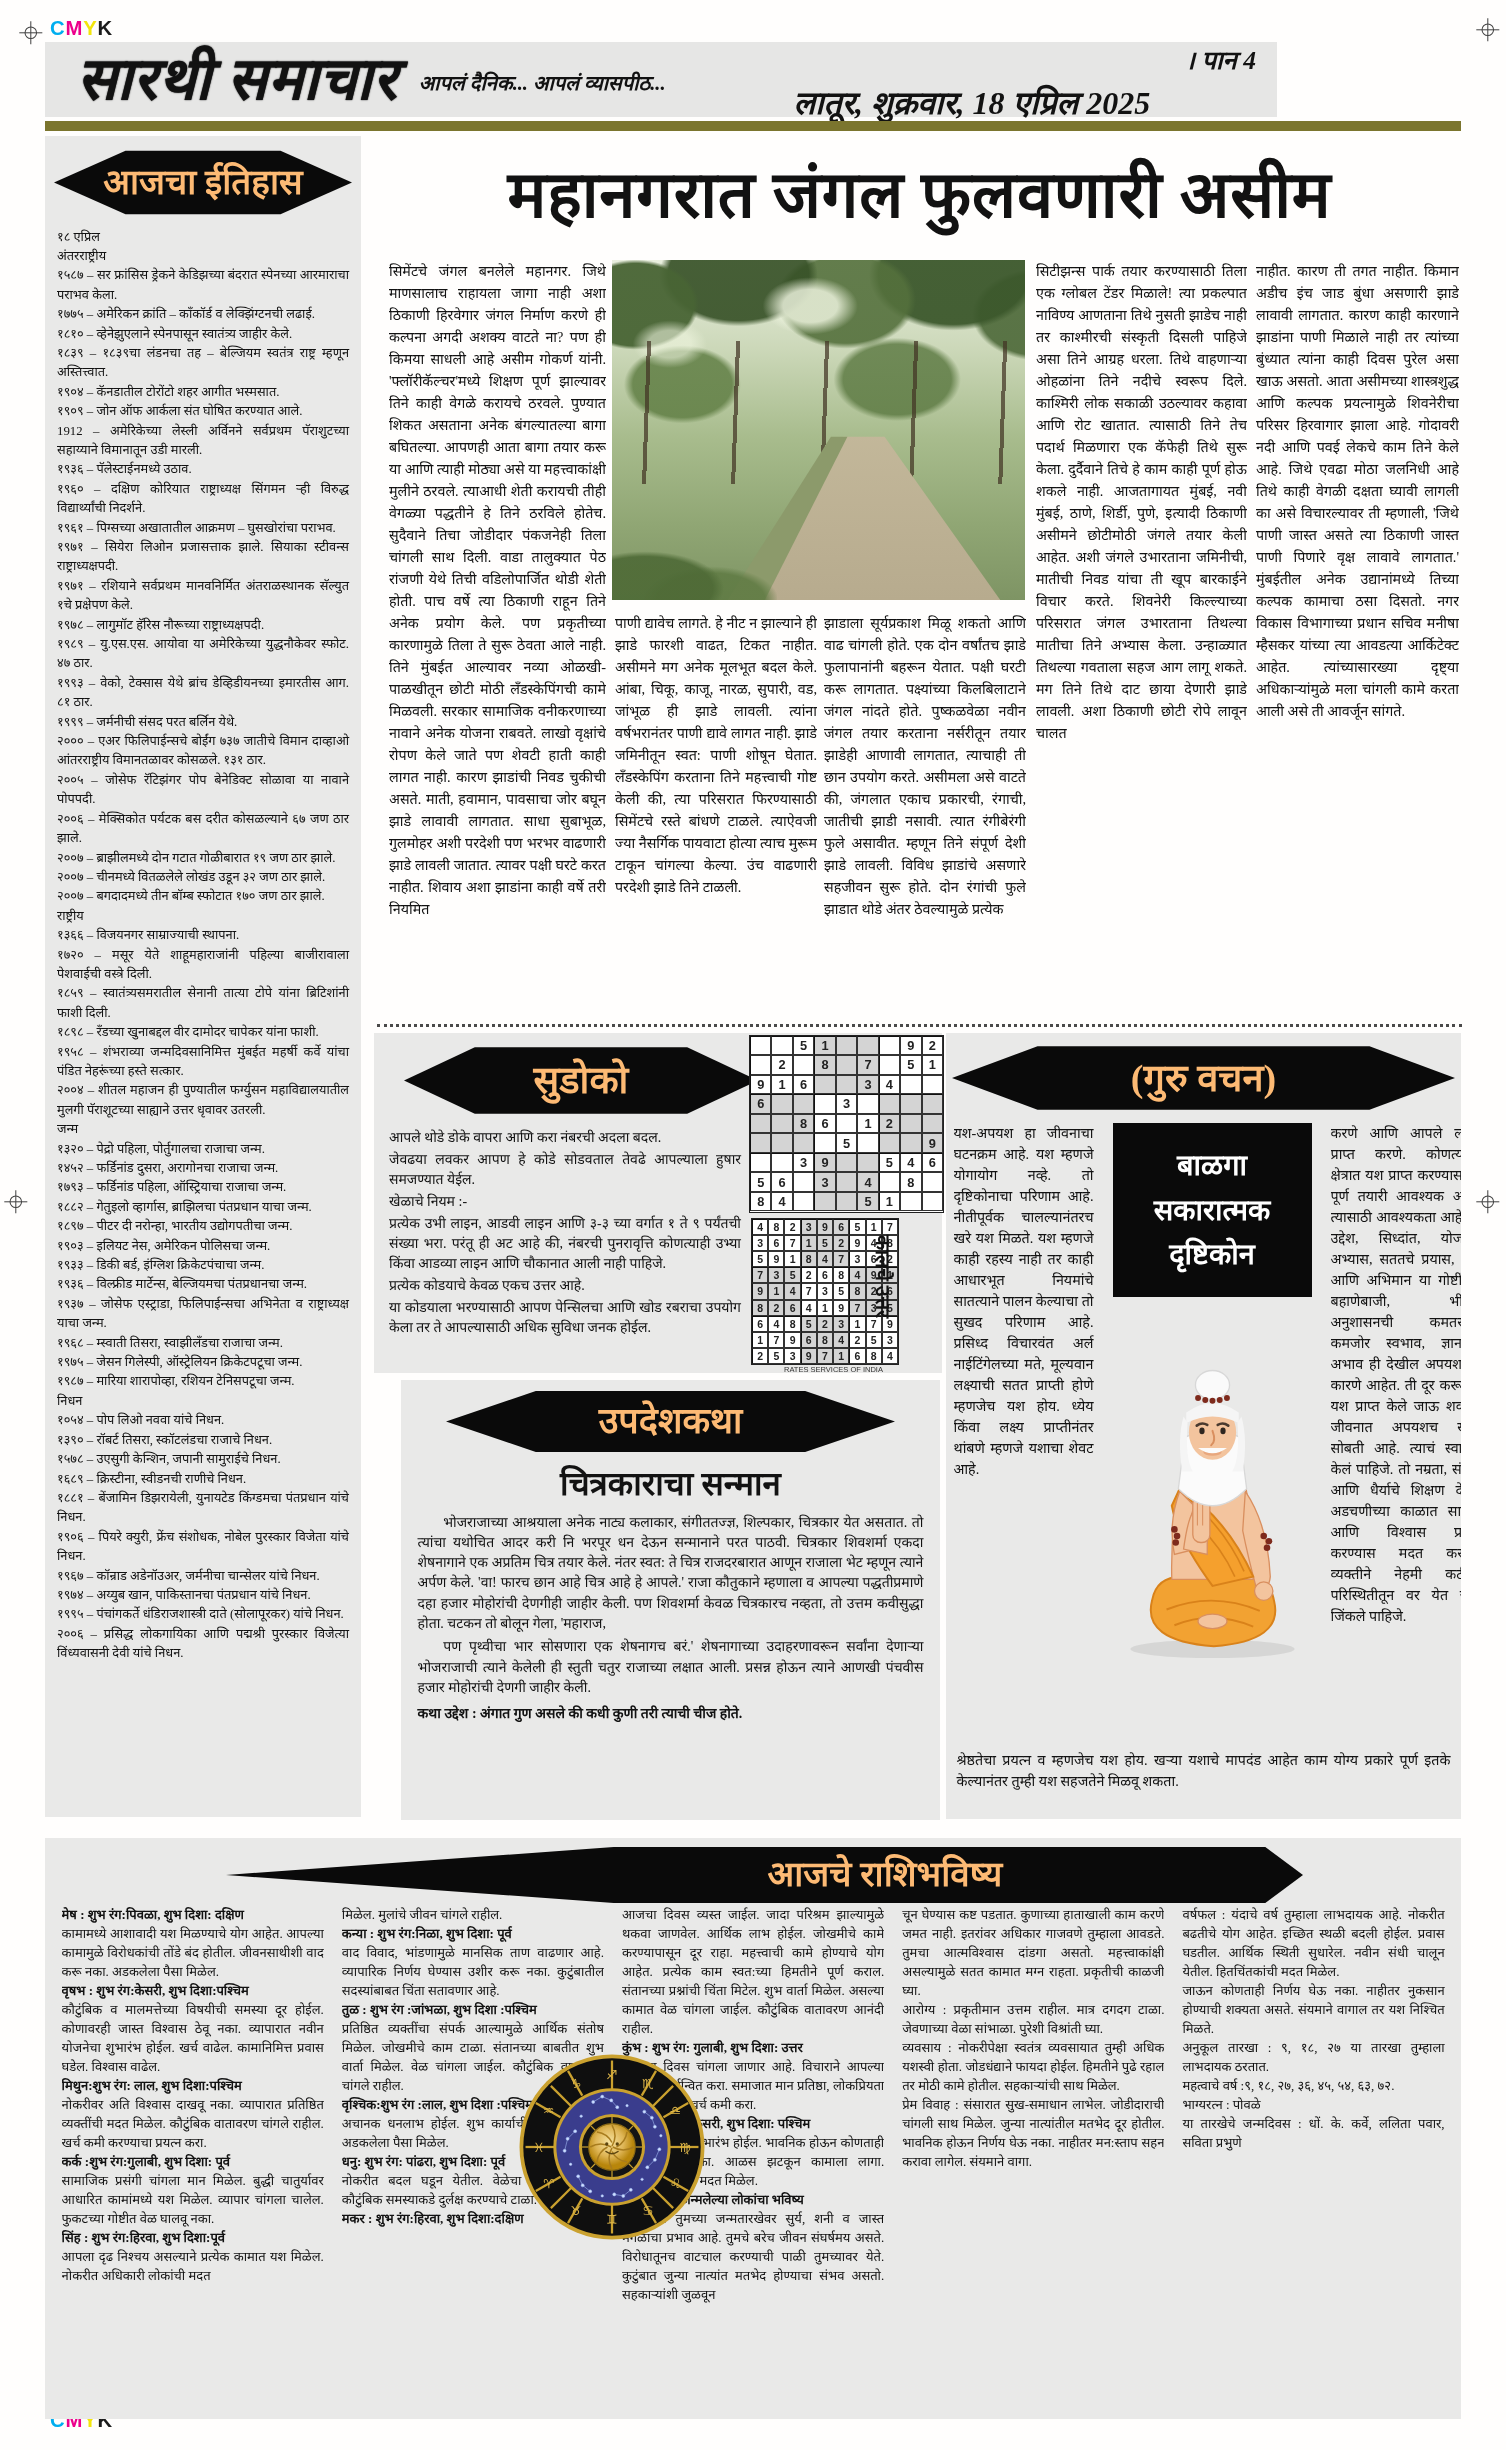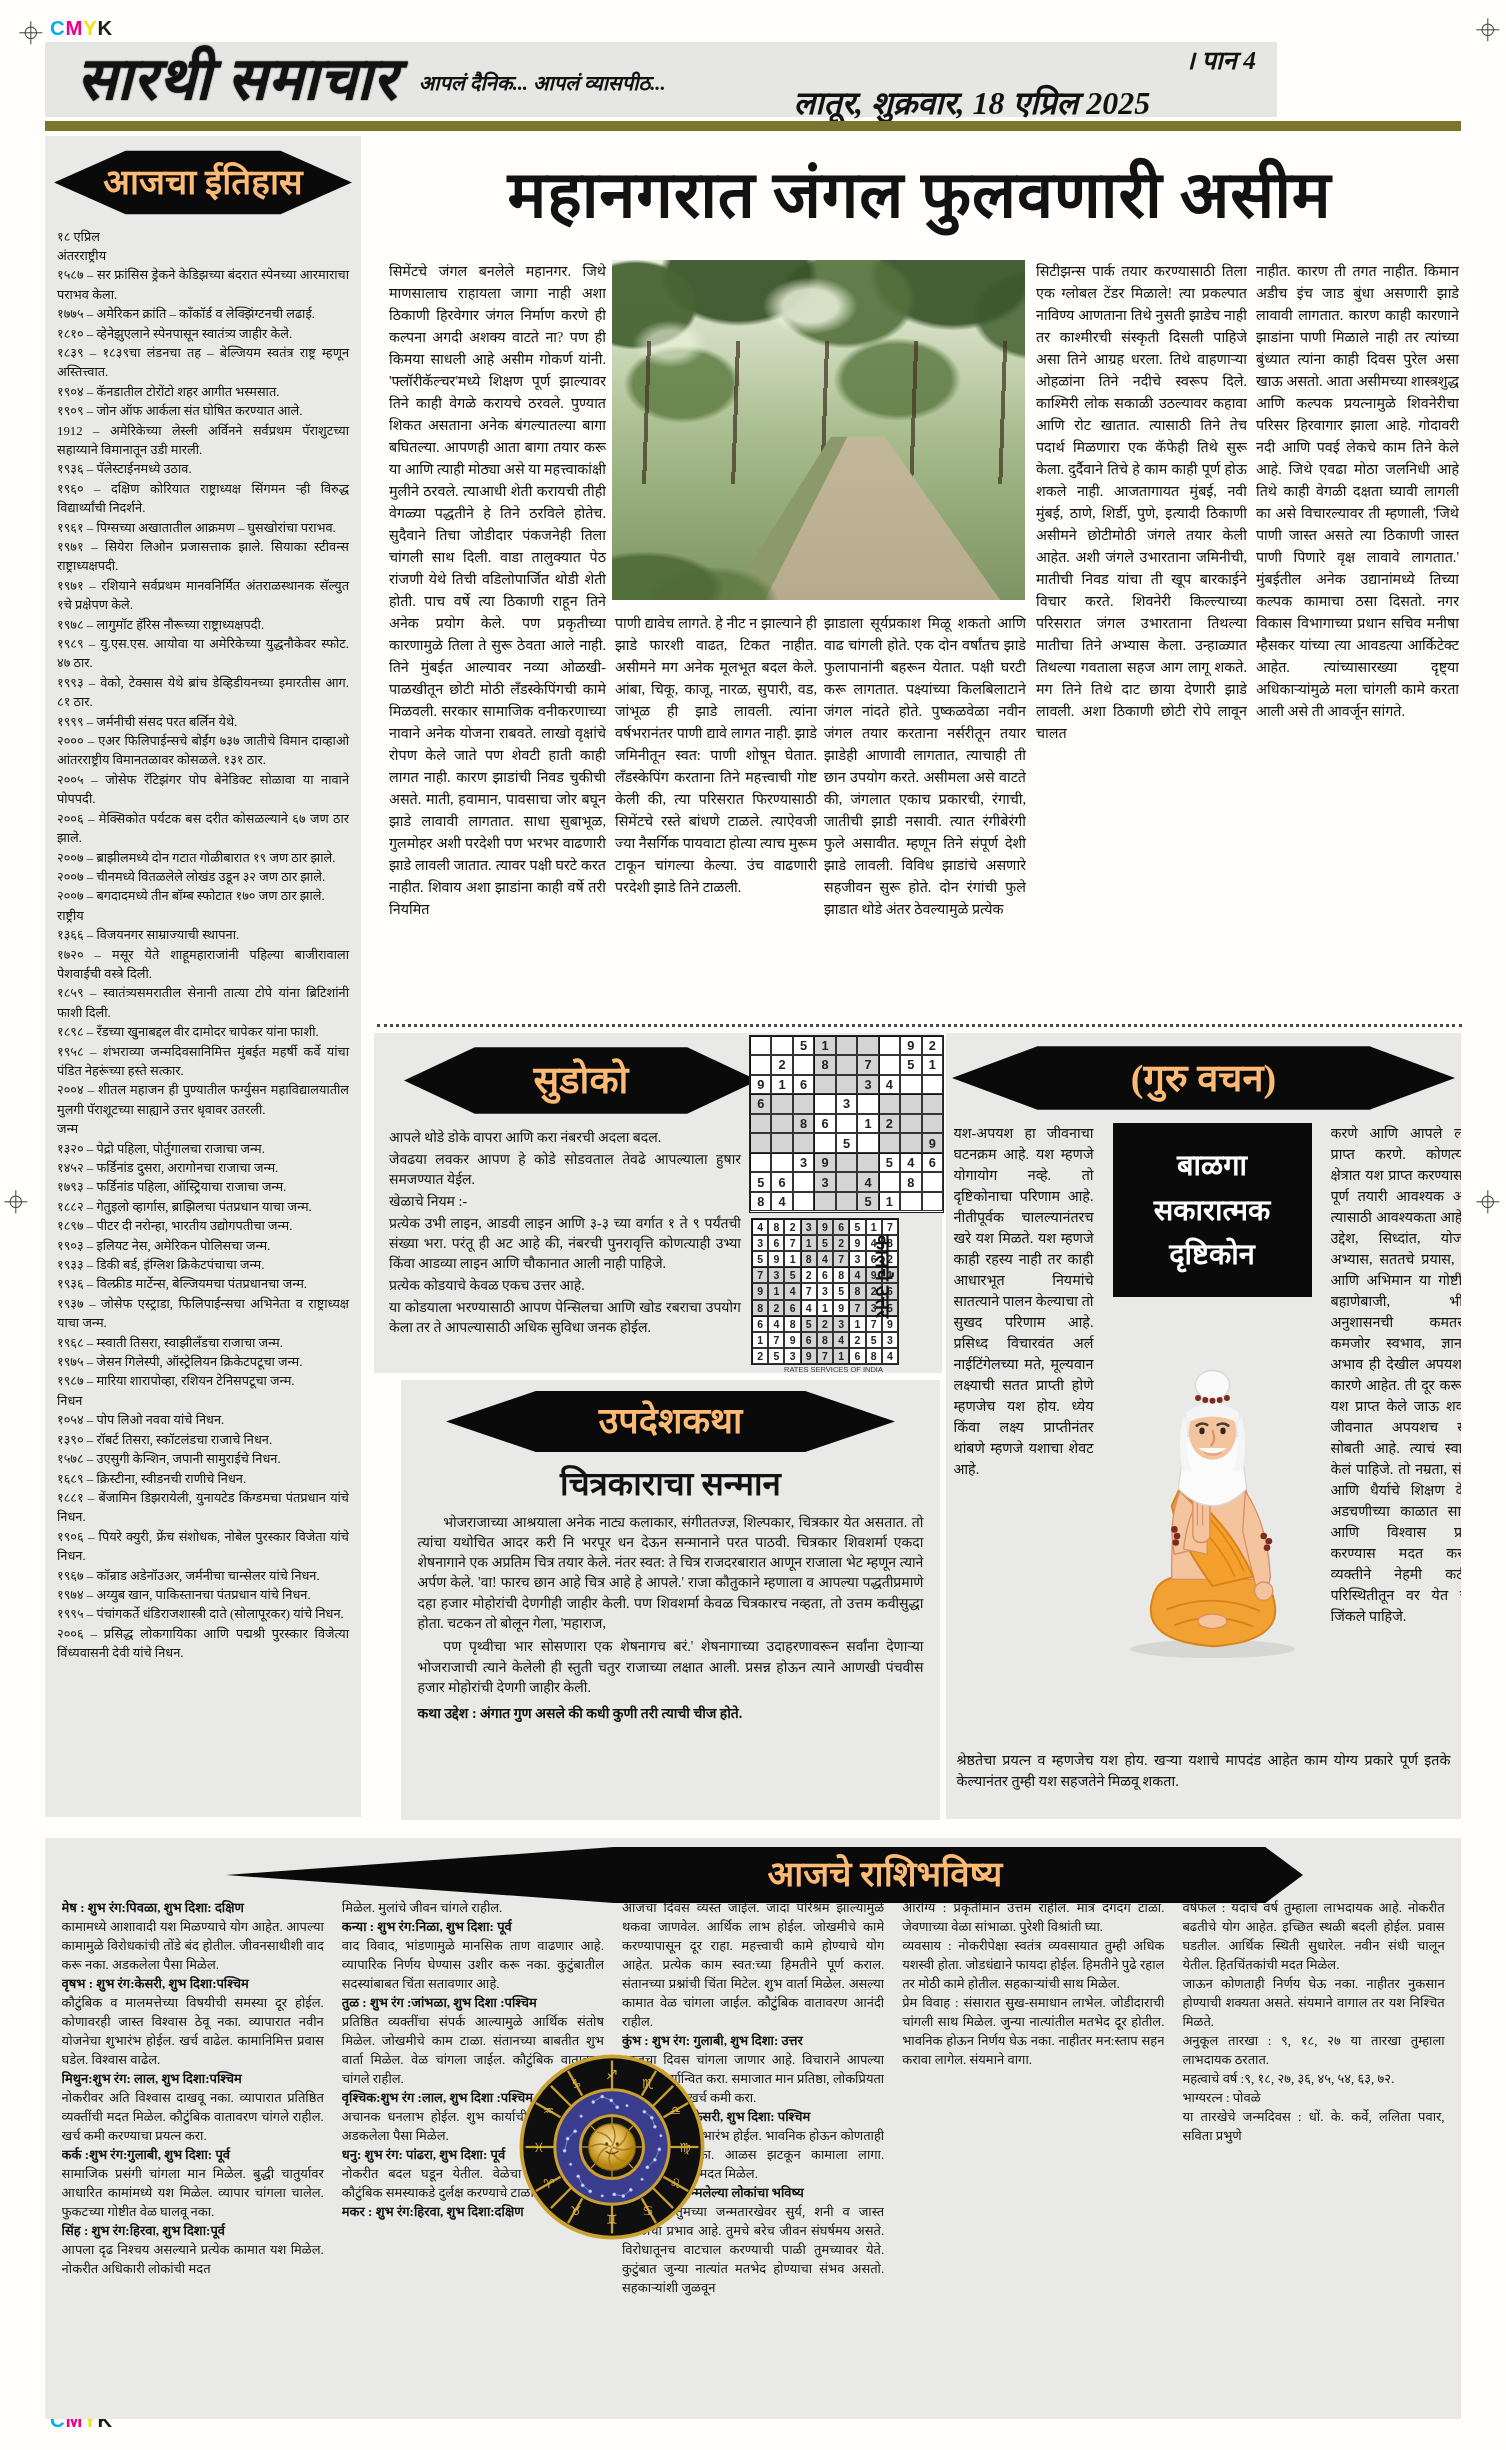--- a/index.html
+++ b/index.html
@@ -94,21 +94,21 @@
   .story{position:absolute;left:401px;top:1380px;width:539px;height:440px;background:#e9e9e8;overflow:hidden;}
   .story .banner{margin:9px 45px 6px;height:65px;font-size:36px;line-height:65px;}
   .story-sub{text-align:center;font-size:33px;font-weight:bold;margin:3px 0 7.5px;}
   .story-body{padding:0 16.6px;font-size:14px;line-height:20.3px;text-align:justify;}
   .story-body p{margin:0 0 3px;text-indent:25.6px;}
   .story-moral{padding:1.5px 16.6px;font-size:14px;font-weight:bold;}
   
   .horo{position:absolute;left:45px;top:1838px;width:1416px;height:581px;background:#e9e9e8;overflow:hidden;}
   .horo .banner{position:absolute;left:181px;top:9px;width:1077px;height:56px;font-size:35px;line-height:56px;
         clip-path:polygon(0 50%,36% 0,96.5% 0,100% 50%,96.5% 100%,36% 100%);padding-left:241px;box-sizing:border-box;}
-  .h-cols{position:absolute;left:16.6px;top:60px;width:1383px;height:494px;display:flex;gap:18px;}
+  .h-cols{position:absolute;left:16.6px;top:67px;width:1383px;height:494px;display:flex;gap:18px;}
   .h-col{flex:1;overflow:hidden;font-size:13px;line-height:19px;text-align:justify;}
   .h-col p{margin:0;}
   .rashi-head{font-weight:bold;}
   .wheel{position:absolute;left:473px;top:215px;width:188px;height:188px;z-index:4;}
 </style>
 </head>
 <body>
 
 <div class="page">
 
@@ -504,20 +504,21 @@
       <div class="h-col">
           <p class="rashi-body">आजचा दिवस व्यस्त जाईल. जादा परिश्रम झाल्यामुळे थकवा जाणवेल. आर्थिक लाभ होईल. जोखमीचे कामे करण्यापासून दूर राहा. महत्त्वाची कामे होण्याचे योग आहेत. प्रत्येक काम स्वत:च्या हिमतीने पूर्ण कराल. संतानच्या प्रश्नांची चिंता मिटेल. शुभ वार्ता मिळेल. असल्या कामात वेळ चांगला जाईल. कौटुंबिक वातावरण आनंदी राहील.</p>
           <p class="rashi-head">कुंभ : शुभ रंग: गुलाबी, शुभ दिशा: उत्तर</p>
           <p class="rashi-body">आजचा दिवस चांगला जाणार आहे. विचाराने आपल्या योजना कार्यान्वित करा. समाजात मान प्रतिष्ठा, लोकप्रियता वाढणार आहे. खर्च कमी करा.</p>
           <p class="rashi-head">मीन : शुभ रंग: केसरी, शुभ दिशा: पश्चिम</p>
           <p class="rashi-body">नवीन योजनेचा शुभारंभ होईल. भावनिक होऊन कोणताही निर्णय करू नका. आळस झटकून कामाला लागा. हितचिंतकाकडून मदत मिळेल.</p>
           <p class="rashi-head">१८ एप्रिलला जन्मलेल्या लोकांचा भविष्य</p>
           <p class="rashi-body">स्वभाव : तुमच्या जन्मतारखेवर सुर्य, शनी व जास्त मंगळाचा प्रभाव आहे. तुमचे बरेच जीवन संघर्षमय असते. विरोधातूनच वाटचाल करण्याची पाळी तुमच्यावर येते. कुटुंबात जुन्या नात्यांत मतभेद होण्याचा संभव असतो. सहकाऱ्यांशी जुळवून</p>
         </div>
       <div class="h-col">
+          <p class="rashi-body">चून घेण्यास कष्ट पडतात. कुणाच्या हाताखाली काम करणे जमत नाही. इतरांवर अधिकार गाजवणे तुम्हाला आवडते. तुमचा आत्मविश्वास दांडगा असतो. महत्त्वाकांक्षी असल्यामुळे सतत कामात मग्न राहता. प्रकृतीची काळजी घ्या.</p>
           <p class="rashi-body">आरोग्य : प्रकृतीमान उत्तम राहील. मात्र दगदग टाळा. जेवणाच्या वेळा सांभाळा. पुरेशी विश्रांती घ्या.</p>
           <p class="rashi-body">व्यवसाय : नोकरीपेक्षा स्वतंत्र व्यवसायात तुम्ही अधिक यशस्वी होता. जोडधंद्याने फायदा होईल. हिमतीने पुढे रहाल तर मोठी कामे होतील. सहकाऱ्यांची साथ मिळेल.</p>
           <p class="rashi-body">प्रेम विवाह : संसारात सुख-समाधान लाभेल. जोडीदाराची चांगली साथ मिळेल. जुन्या नात्यांतील मतभेद दूर होतील. भावनिक होऊन निर्णय घेऊ नका. नाहीतर मन:स्ताप सहन करावा लागेल. संयमाने वागा.</p>
         </div>
       <div class="h-col">
           <p class="rashi-body">वर्षफल : यंदाचे वर्ष तुम्हाला लाभदायक आहे. नोकरीत बढतीचे योग आहेत. इच्छित स्थळी बदली होईल. प्रवास घडतील. आर्थिक स्थिती सुधारेल. नवीन संधी चालून येतील. हितचिंतकांची मदत मिळेल.</p>
           <p class="rashi-body">जाऊन कोणताही निर्णय घेऊ नका. नाहीतर नुकसान होण्याची शक्यता असते. संयमाने वागाल तर यश निश्चित मिळते.</p>
           <p class="rashi-body">अनुकूल तारखा : ९, १८, २७ या तारखा तुम्हाला लाभदायक ठरतात.</p>
           <p class="rashi-body">महत्वाचे वर्ष :९, १८, २७, ३६, ४५, ५४, ६३, ७२.</p>
           <p class="rashi-body">भाग्यरत्न : पोवळे</p>

